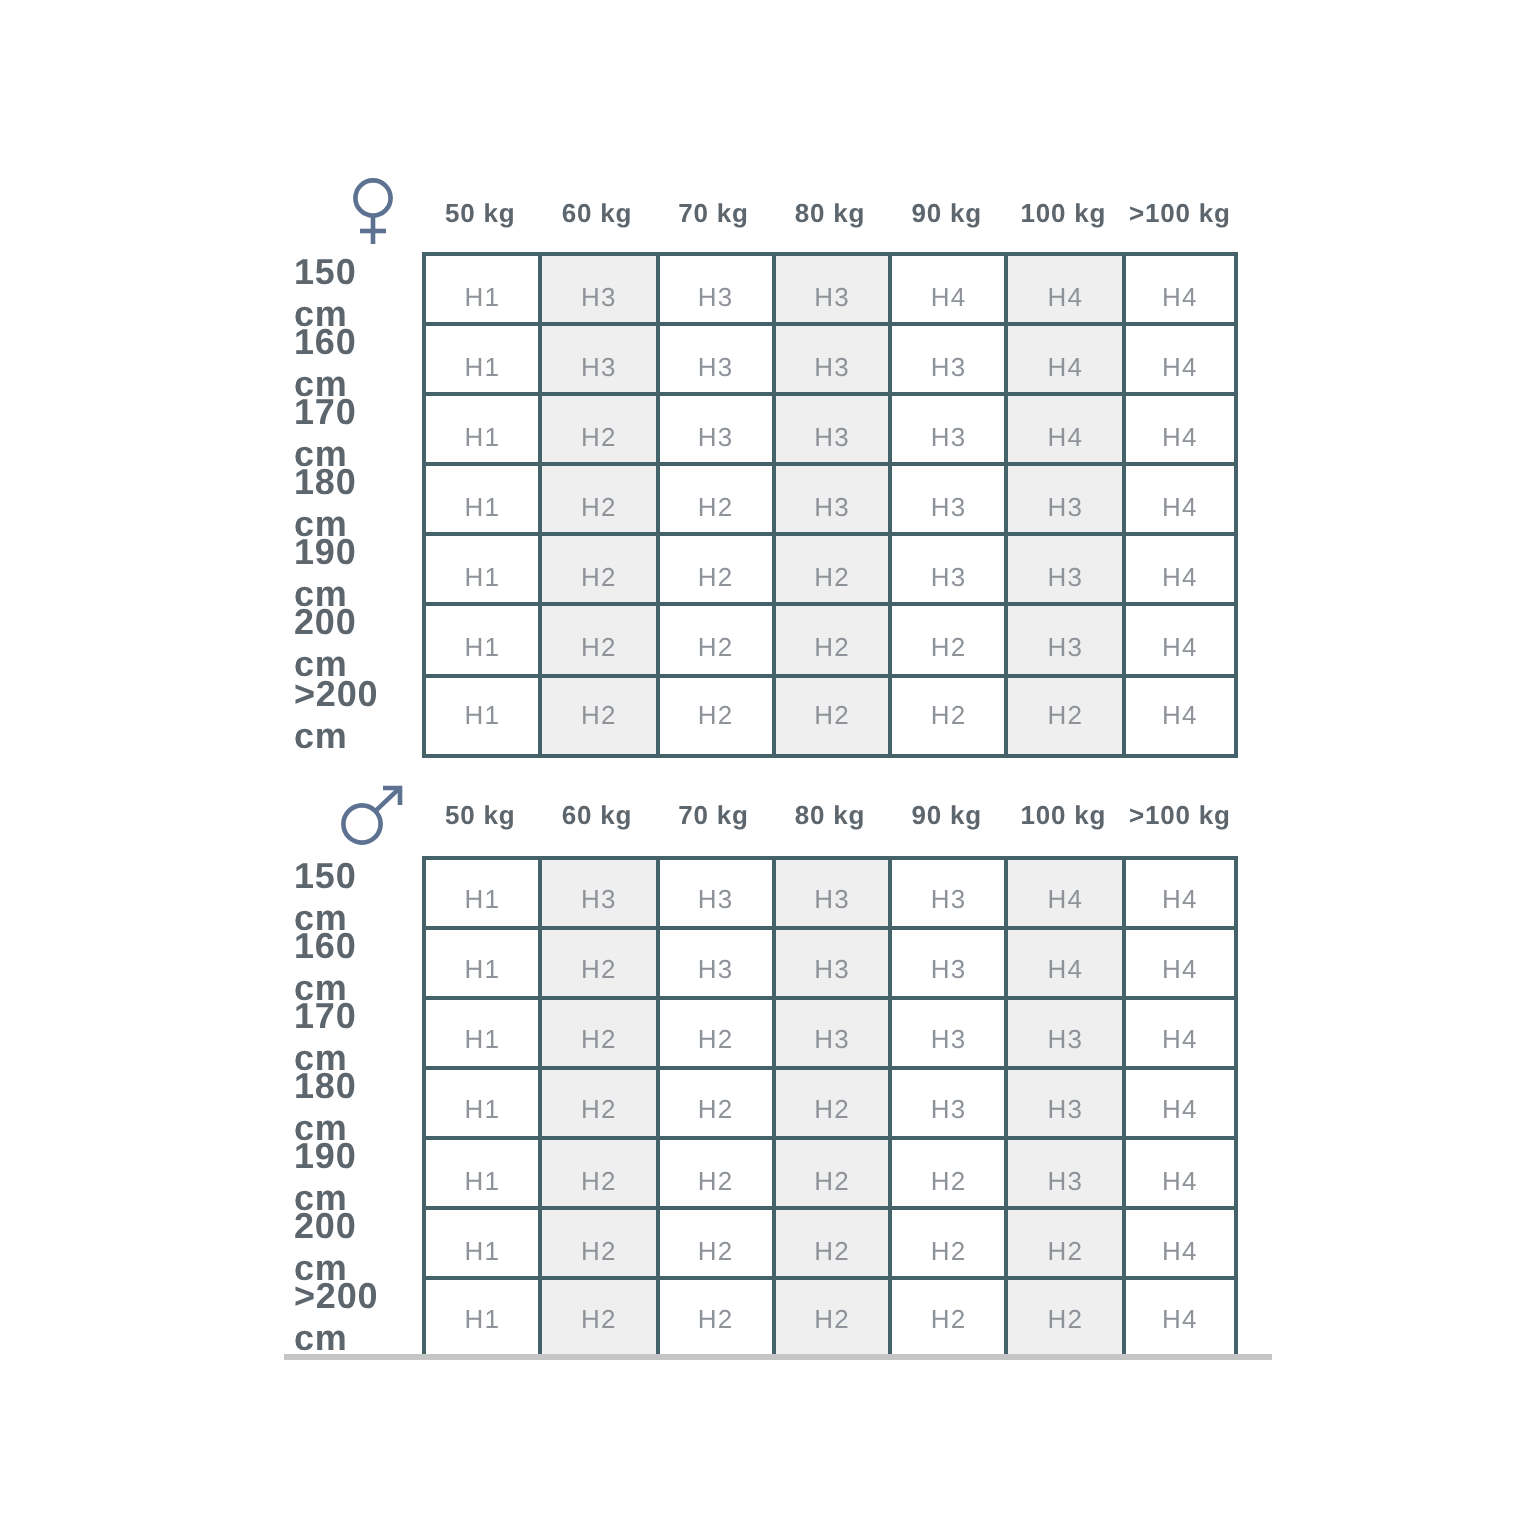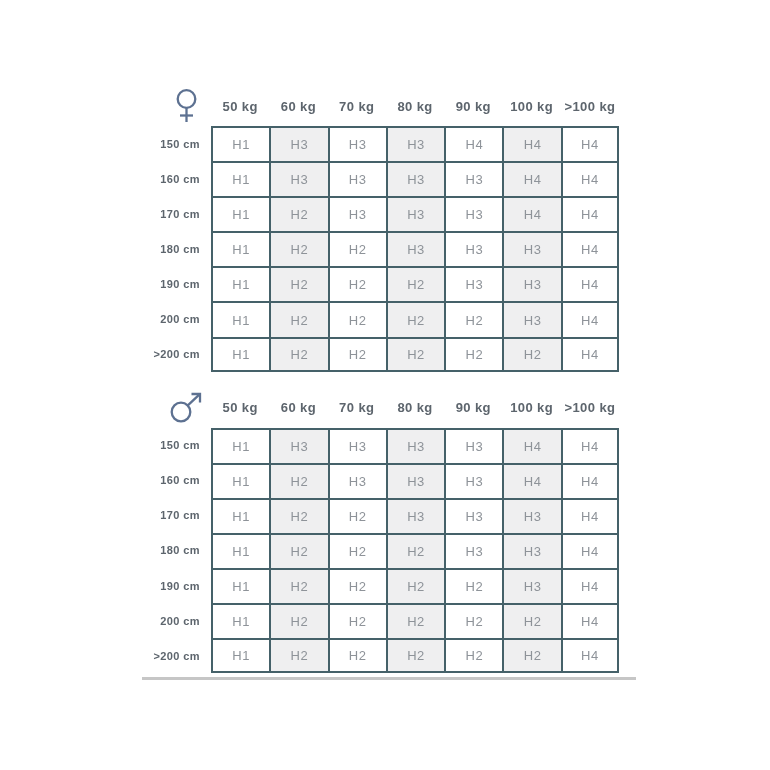--- a/index.html
+++ b/index.html
@@ -39,21 +39,21 @@
     font-size: 13px;
     font-weight: bold;
     letter-spacing: 0.4px;
     color: var(--label-text, #5d656d);
   }
   .row-label {
     display: flex;
     align-items: center;
     justify-content: flex-end;
     padding-right: 11px;
-    font-size: 11px;
+    font-size: 18px;
     font-weight: bold;
     letter-spacing: 0.4px;
     color: var(--label-text, #5d656d);
   }
   .data-cell {
     display: flex;
     align-items: center;
     justify-content: center;
     font-size: 13px;
     letter-spacing: 0.6px;

